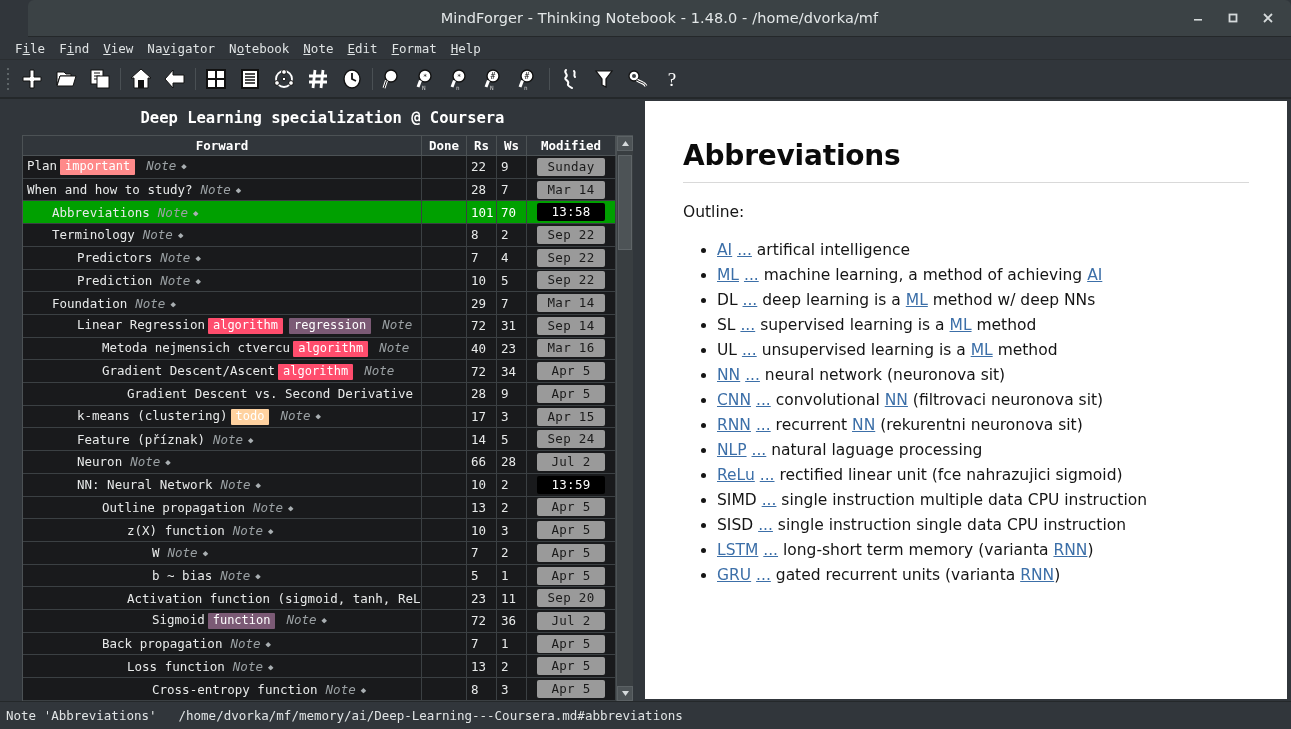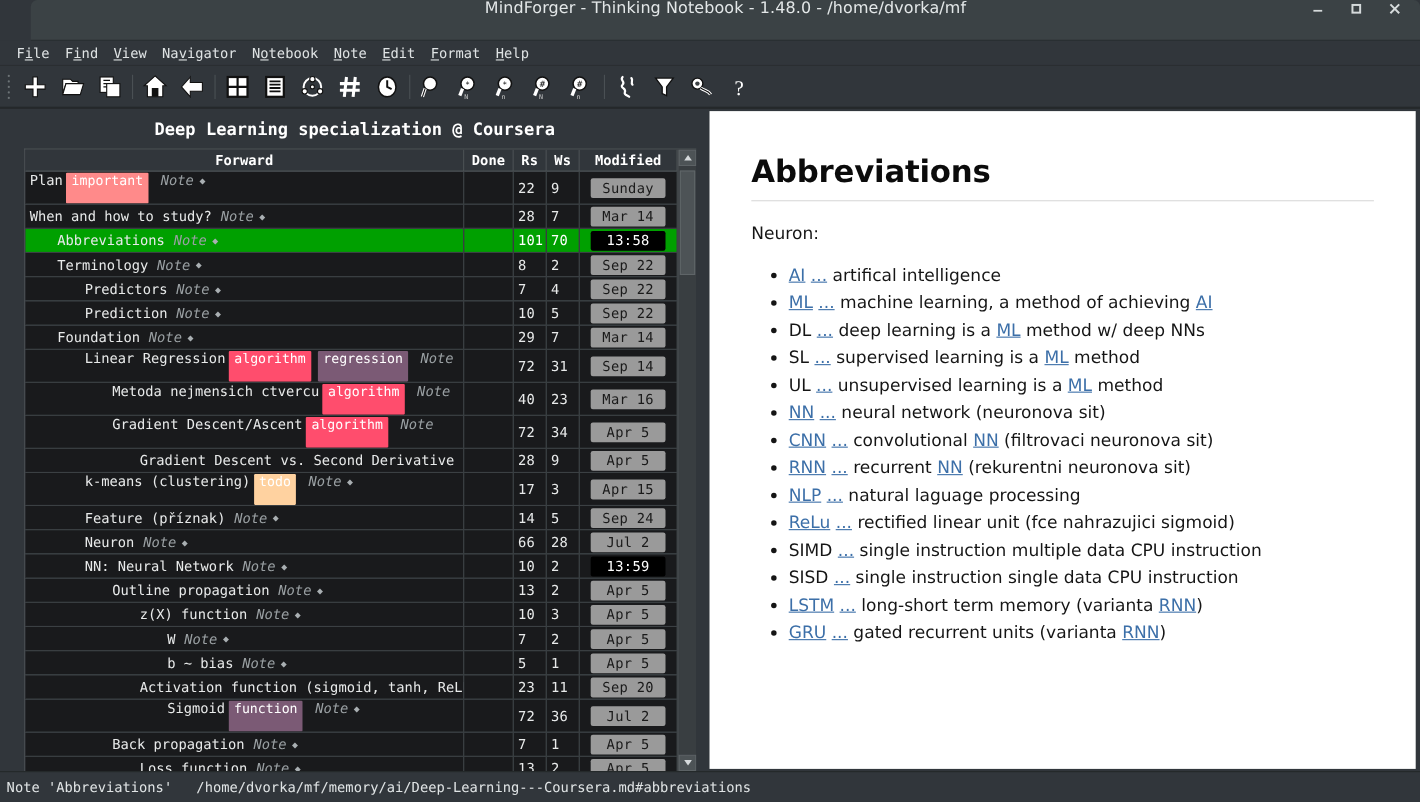--- a/index.html
+++ b/index.html
@@ -23,21 +23,21 @@
     position: relative;
   }
 
   
   .titlebar {
     height: 36px;
     background: #3b4245;
     border-top-left-radius: 6px;
     border-top-right-radius: 6px;
     display: flex;
-    align-items: flex-start;
+    align-items: center;
     flex: 0 0 36px;
     position: relative;
     border-bottom: 1px solid #24282a;
     margin-left: 28px;
   }
   .title-text {
     position: absolute;
     left: 0; right: 0;
     text-align: center;
     font-family: "DejaVu Sans", sans-serif;
@@ -178,21 +178,21 @@
   tr.sel td { background: #00a000 !important; color: #ffffff; }
   td.c-outline { text-align: left; }
   td.c-done { text-align: center; width: 44px; }
   td.c-rs   { text-align: left; width: 29px; }
   td.c-ws   { text-align: left; width: 29px; }
   td.c-mod  { text-align: center; width: 88px; padding: 0 3px; }
 
   .t-name { color: #e8eaea; }
   .tag {
     display: inline-block;
-    padding: 1px 5px 14px 5px;
+    padding: 1px 5px 2px 5px;
     margin: 0 3px;
     color: #ffffff;
     font-size: 12px;
     line-height: 13px;
     border-radius: 1px;
     vertical-align: baseline;
   }
   .note-lbl {
     color: #9aa0a3;
     font-style: italic;
@@ -696,21 +696,21 @@
               </svg>
           </div>
         </div>
       </div>
     </div>
 
     <div class="right-pane">
       <div class="note-body">
         <div class="note-h1">Abbreviations</div>
         <div class="note-hr"></div>
-        <p class="note-p">Neuron:</p>
+        <p class="note-p">Outline:</p>
         <ul class="abbrev-list" id="abbrev-list">
             <li><a class="mflink" href="#">AI</a> <a class="mflink" href="#">...</a><span> artifical intelligence</span></li>
             <li><a class="mflink" href="#">ML</a> <a class="mflink" href="#">...</a><span> machine learning, a method of achieving </span><a class="mflink" href="#">AI</a></li>
             <li><span class="plainabbr">DL</span> <a class="mflink" href="#">...</a><span> deep learning is a </span><a class="mflink" href="#">ML</a><span> method w/ deep NNs</span></li>
             <li><span class="plainabbr">SL</span> <a class="mflink" href="#">...</a><span> supervised learning is a </span><a class="mflink" href="#">ML</a><span> method</span></li>
             <li><span class="plainabbr">UL</span> <a class="mflink" href="#">...</a><span> unsupervised learning is a </span><a class="mflink" href="#">ML</a><span> method</span></li>
             <li><a class="mflink" href="#">NN</a> <a class="mflink" href="#">...</a><span> neural network (neuronova sit)</span></li>
             <li><a class="mflink" href="#">CNN</a> <a class="mflink" href="#">...</a><span> convolutional </span><a class="mflink" href="#">NN</a><span> (filtrovaci neuronova sit)</span></li>
             <li><a class="mflink" href="#">RNN</a> <a class="mflink" href="#">...</a><span> recurrent </span><a class="mflink" href="#">NN</a><span> (rekurentni neuronova sit)</span></li>
             <li><a class="mflink" href="#">NLP</a> <a class="mflink" href="#">...</a><span> natural laguage processing</span></li>

